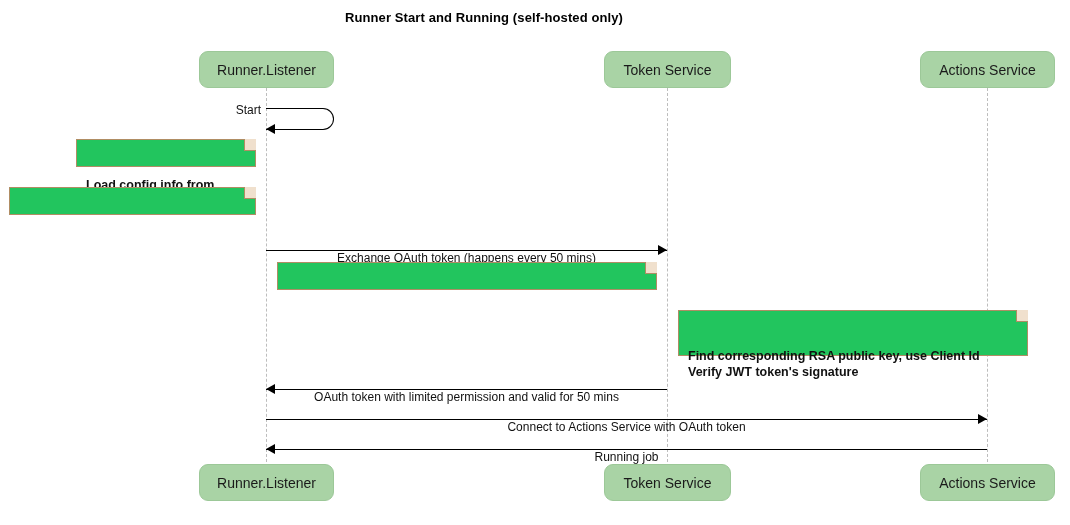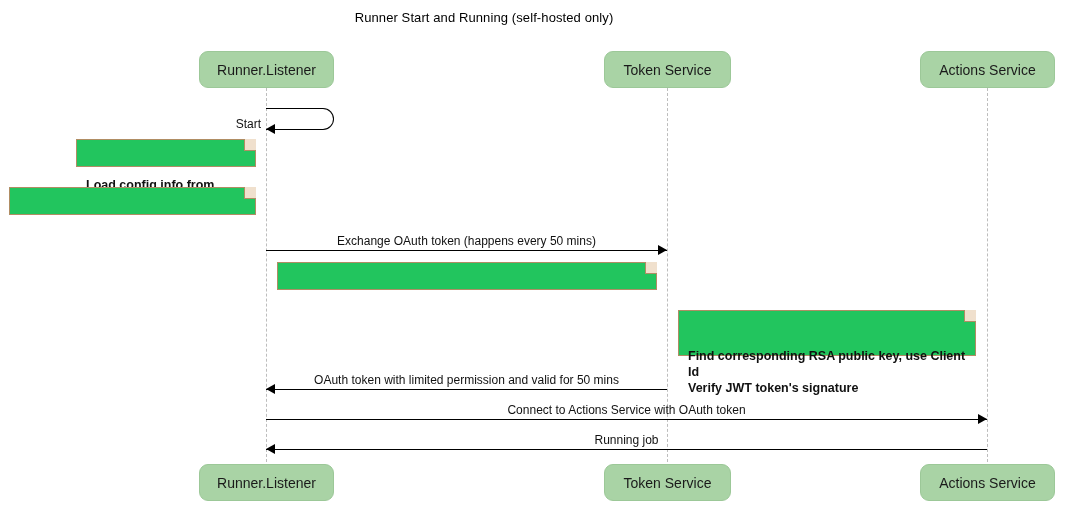--- a/index.html
+++ b/index.html
@@ -22,21 +22,21 @@
     width: 1070px;
     height: 525px;
   }
   .diagram-title {
     position: absolute;
     left: 0;
     top: 10px;
     width: 968px;
     text-align: center;
     font-size: 13px;
-    font-weight: normal;
+    font-weight: bold;
     letter-spacing: 0.1px;
   }
   .lifeline {
     position: absolute;
     width: 0;
     border-left: 1px dashed #bdbdbd;
   }
   .participant {
     position: absolute;
     box-sizing: border-box;
@@ -90,20 +90,21 @@
   }
   .arrow-head.left {
     border-right: 9px solid #000000;
   }
   .msg-label {
     position: absolute;
     font-size: 12px;
     color: #111111;
     white-space: nowrap;
     text-align: center;
+    margin-top: 17px;
   }
   .self-loop {
     position: absolute;
     box-sizing: border-box;
     border: 1.4px solid #000000;
     border-left: none;
     border-top-right-radius: 11px;
     border-bottom-right-radius: 11px;
   }
   .self-label {
@@ -128,42 +129,42 @@
   <div class="participant" style="left:199px; top:51px; width:135px; height:37px;">
     <span>Runner.Listener</span>
   </div>
   <div class="participant" style="left:604px; top:51px; width:127px; height:37px;">
     <span>Token Service</span>
   </div>
   <div class="participant" style="left:920px; top:51px; width:135px; height:37px;">
     <span>Actions Service</span>
   </div>
 
-  <div class="self-label" style="left:196px; top:117px; width:65px;">Start</div>
+  <div class="self-label" style="left:196px; top:103px; width:65px;">Start</div>
   <div class="self-loop" style="left:266px; top:108px; width:68px; height:22px;"></div>
   <div class="arrow-head left" style="left:266px; top:124px;"></div>
 
   <div class="note" style="left:76px; top:139px; width:180px; height:28px;">
     <span class="fold"></span>
     <span>Load config info from .runner</span>
   </div>
 
   <div class="note" style="left:9px; top:187px; width:247px; height:28px;">
     <span class="fold"></span>
   </div>
 
   <div class="msg-label" style="left:266px; top:234px; width:401px;">Exchange OAuth token (happens every 50 mins)</div>
   <div class="msg-line" style="left:266px; top:250px; width:401px;"></div>
   <div class="arrow-head right" style="left:658px; top:245px;"></div>
 
   <div class="note" style="left:277px; top:262px; width:380px; height:28px;">
     <span class="fold"></span>
   </div>
 
-  <div class="note" style="left:678px; top:310px; width:298px; height:46px;">
+  <div class="note" style="left:678px; top:310px; width:350px; height:46px;">
     <span class="fold"></span>
     <span>Find corresponding RSA public key, use Client Id
 Verify JWT token's signature</span>
   </div>
 
   <div class="msg-label" style="left:266px; top:373px; width:401px;text-align:center;">OAuth token with limited permission and valid for 50 mins</div>
   <div class="msg-line" style="left:266px; top:389px; width:401px;"></div>
   <div class="arrow-head left" style="left:266px; top:384px;"></div>
 
   <div class="msg-label" style="left:266px; top:403px; width:721px;">Connect to Actions Service with OAuth token</div>

